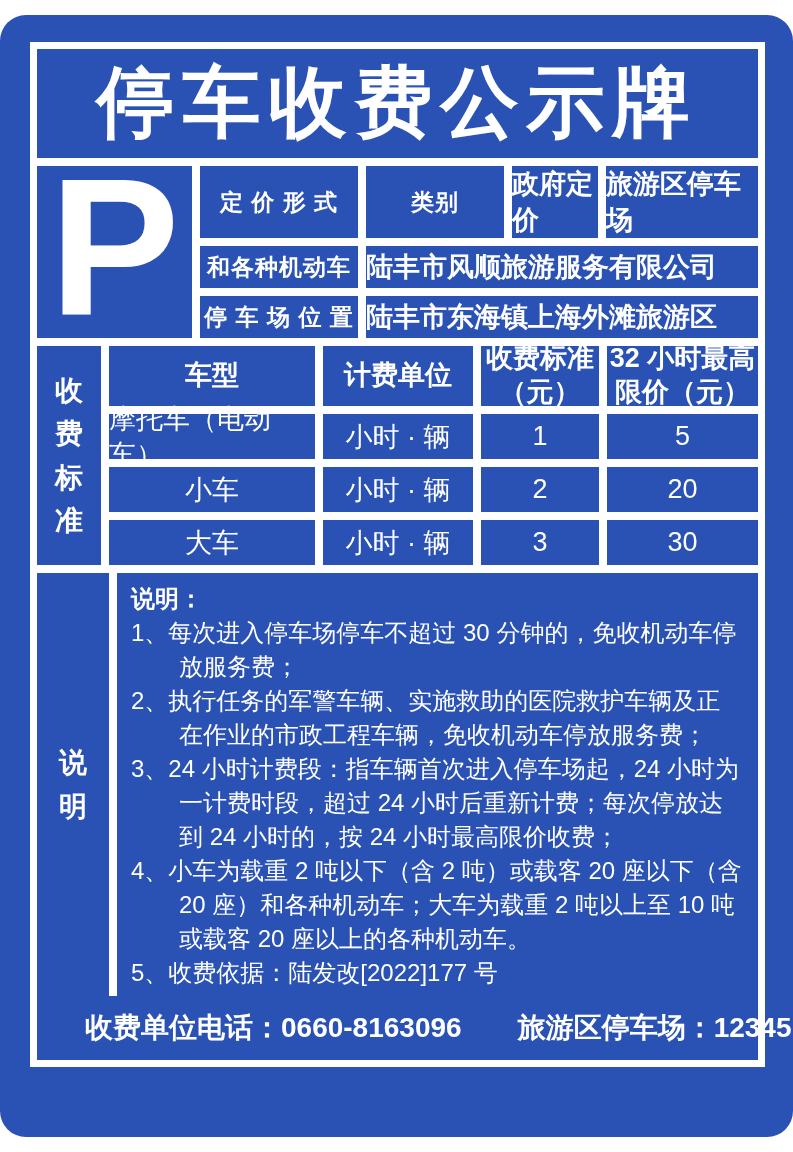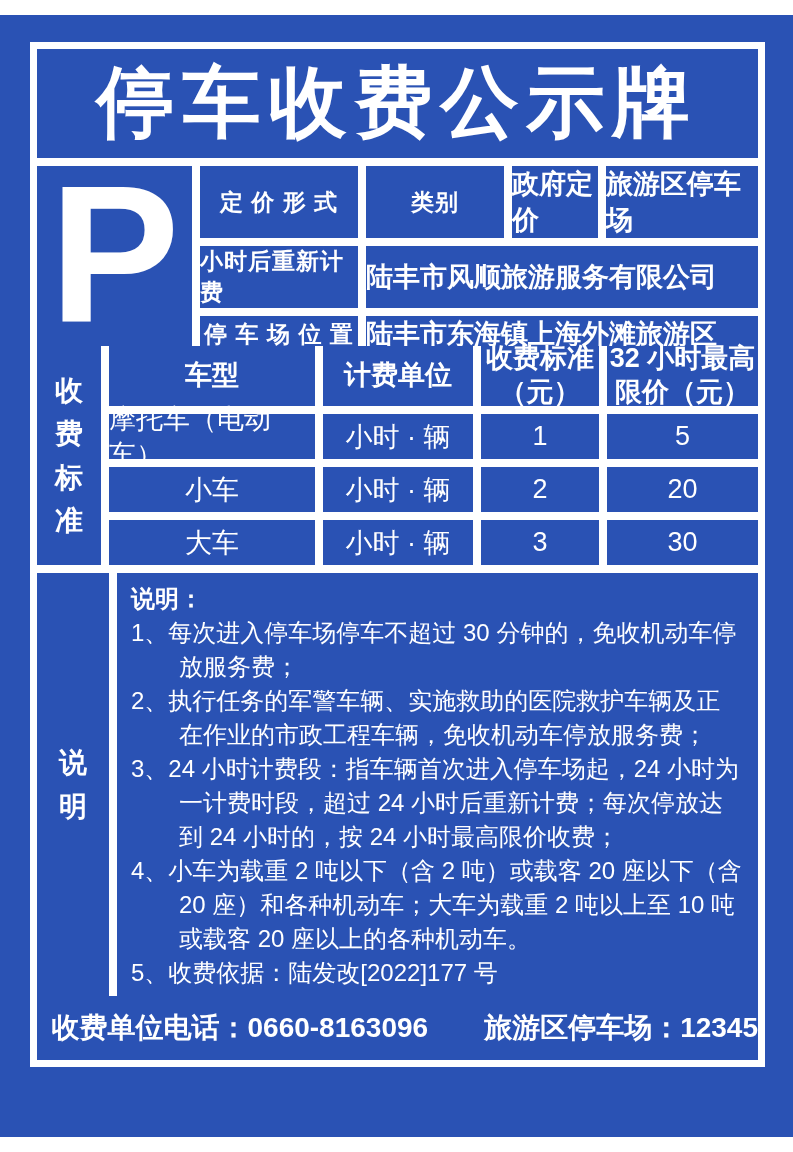--- a/index.html
+++ b/index.html
@@ -7,20 +7,21 @@
   body {
     width: 793px; height: 1152px;
     font-family: "Liberation Sans", sans-serif;
     position: relative;
     color: #ffffff;
   }
   .poster {
     position: absolute; left: 0; top: 15px;
     width: 793px; height: 1122px;
     background: #2a52b4;
+    border-radius: 26px;
   }
   .content {
     position: absolute; left: 30px; top: 27px;
     width: 735px; height: 1025px;
     background: #ffffff;
     padding: 7px;
     display: flex; flex-direction: column; gap: 8px;
   }
   .cell { background: #2a52b4; display: flex; align-items: center; justify-content: center; }
 
@@ -76,22 +77,22 @@
     display: block;
     padding: 9px 16px 6px 14px;
     font-size: 24px; line-height: 34px;
   }
   .note-heading { font-weight: bold; }
   .note-item { padding-left: 2em; text-indent: -2em; }
 
   
   .phone-bar {
     height: 64px; flex: 0 0 auto;
-    justify-content: flex-end;
-    padding-left: 32px;
+    justify-content: flex-start;
+    padding-left: 48px;
     font-size: 28px; font-weight: bold;
     gap: 56px;
   }
   .phone-group { white-space: nowrap; }
 </style>
 </head>
 <body>
 
 <div class="poster">
   <div class="content">
@@ -103,21 +104,21 @@
     <div class="info-grid">
       <div class="cell p-cell">
         <span class="p-glyph">P</span>
       </div>
 
       <div class="cell info-label">定 价 形 式</div>
       <div class="cell info-label">类别</div>
       <div class="cell info-value">政府定价</div>
       <div class="cell info-value">旅游区停车场</div>
 
-      <div class="cell info-label">小时后重新计费</div>
+      <div class="cell info-label">和各种机动车</div>
       <div class="cell info-value span-rest">陆丰市风顺旅游服务有限公司</div>
 
       <div class="cell info-label">停 车 场 位 置</div>
       <div class="cell info-value span-rest">陆丰市东海镇上海外滩旅游区</div>
     </div>
 
     <div class="fee-grid">
       <div class="cell side-cell fee-side">
         <div class="side-label">收
 费

